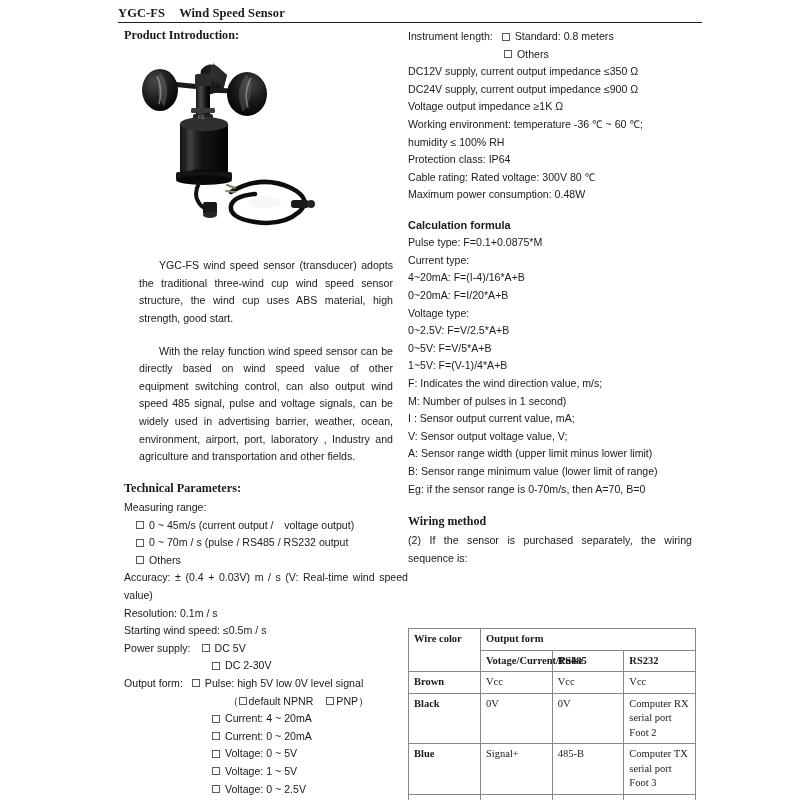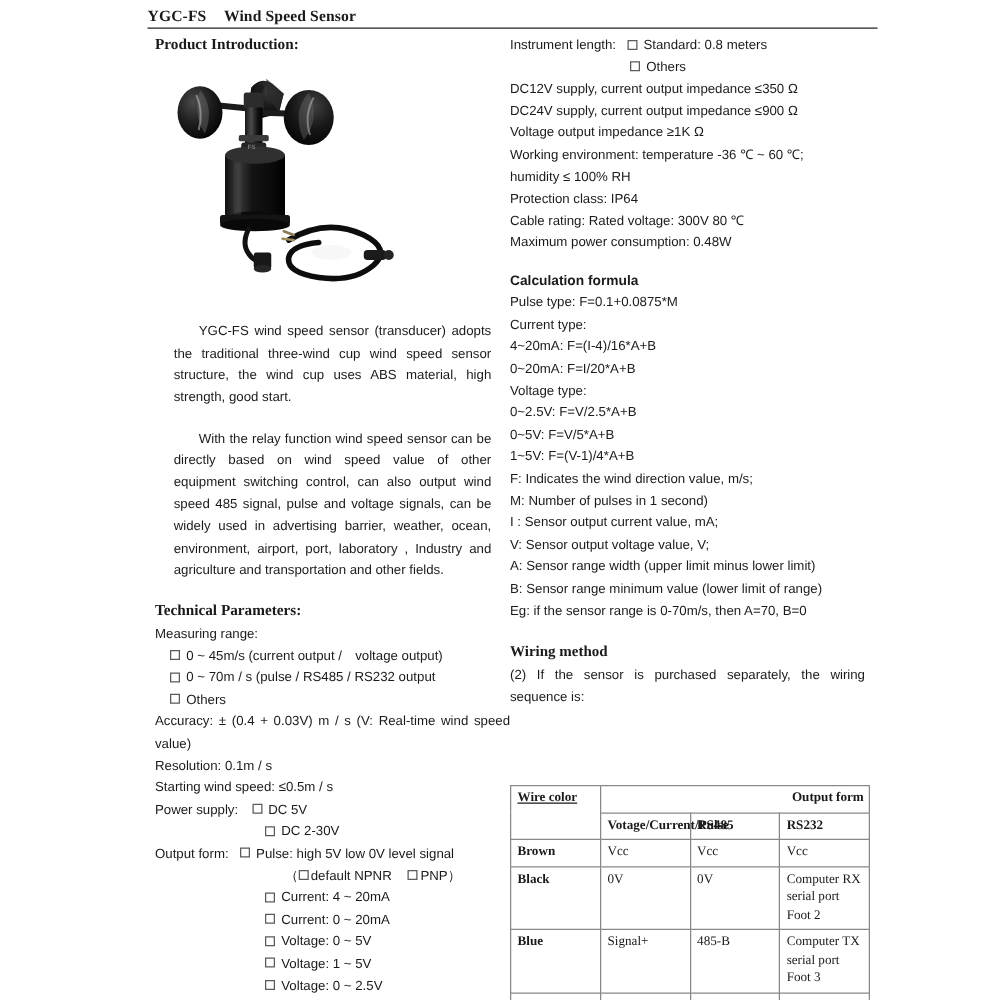--- a/index.html
+++ b/index.html
@@ -132,22 +132,22 @@
   }
   .wire-table td, .wire-table th {
     border: 1px solid #888;
     padding: 3px 4px 3px 5px;
     vertical-align: top;
     line-height: 14.5px;
     text-align: left;
     font-weight: normal;
   }
   .wire-table .hdr  { font-weight: bold; }
-  .wire-table .ctr  { text-align: right; }
-  .c-color { width: 62px; text-decoration: underline; }
+  .wire-table .ctr  { text-align: left; }
+  .c-color { width: 62px; }
   .c-vcp   { width: 92px; }
   .c-485   { width: 62px; }
   .c-232   { width: 72px; }
 </style>
 </head>
 <body>
 
 <div class="page">
 
   <div class="doc-header">

